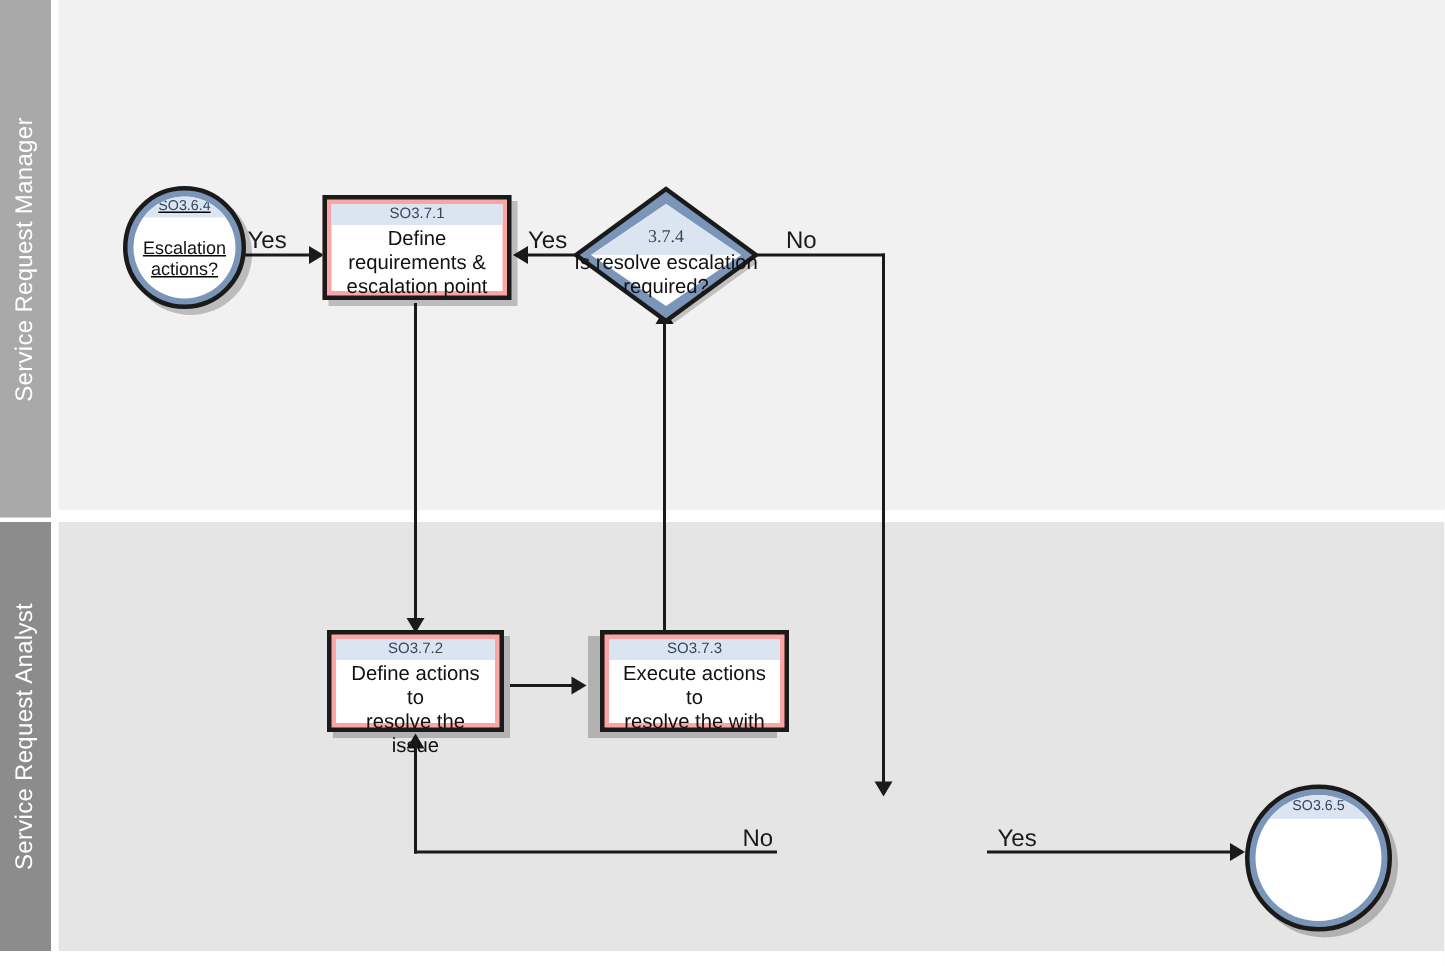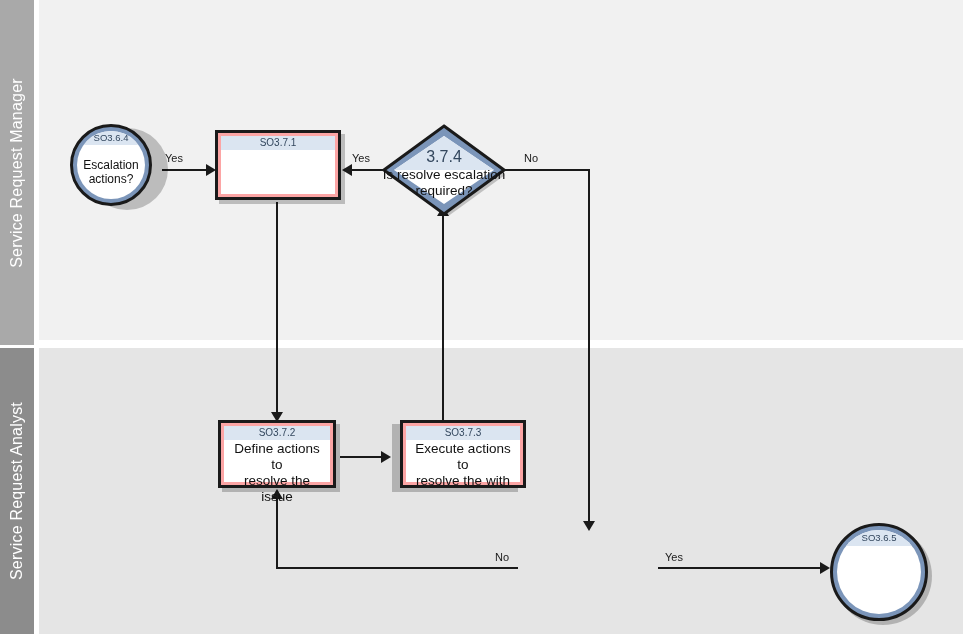--- a/index.html
+++ b/index.html
@@ -34,33 +34,33 @@
   .circ .inner{width:100%;height:100%;border-radius:50%;background:#ffffff;overflow:hidden;
                display:flex;flex-direction:column;align-items:center;}
   .circ .cap{width:100%;background:#dbe5f1;color:#33475e;font-size:9.5px;text-align:center;line-height:14px;}
   .circ .body{flex:1;display:flex;align-items:center;justify-content:center;text-align:center;
               font-size:12px;color:#111;line-height:14px;padding:0 6px;box-sizing:border-box;}
 
   
   .dia{position:absolute;}
   .dia svg{position:absolute;left:0;top:0;}
   .dia .dlabel{position:absolute;left:0;width:100%;text-align:center;pointer-events:none;}
-  .dia .cap{color:#33475e;font-size:16px;line-height:12px;}
+  .dia .cap{color:#33475e;font-size:12px;line-height:12px;font-family:Liberation Serif, serif;}
   .dia .body{color:#111;font-size:13.5px;line-height:16px;}
 
   
   .ln{position:absolute;background:#1a1a1a;}
   .lnh{height:2px;}
   .lnv{width:2px;}
   .arr{position:absolute;width:0;height:0;}
   .arr-r{border-top:6px solid transparent;border-bottom:6px solid transparent;border-left:10px solid #1a1a1a;}
   .arr-l{border-top:6px solid transparent;border-bottom:6px solid transparent;border-right:10px solid #1a1a1a;}
   .arr-d{border-left:6px solid transparent;border-right:6px solid transparent;border-top:10px solid #1a1a1a;}
   .arr-u{border-left:6px solid transparent;border-right:6px solid transparent;border-bottom:10px solid #1a1a1a;}
-  .elab{position:absolute;font-size:11px;color:#1a1a1a;white-space:nowrap;}
+  .elab{position:absolute;font-size:16px;color:#1a1a1a;white-space:nowrap;}
 </style>
 </head>
 <body>
 
 <div id="canvas">
 
   <div class="lane" id="lane-mgr" style="left:0;top:0;width:963px;height:345px;">
     <div class="lane-header" style="top:0;height:345px;">
       <span class="lh-text">Service Request Manager</span>
     </div>
@@ -99,32 +99,35 @@
   <div class="ln lnh" style="left:276px;top:567px;width:242px;"></div>
   <div class="ln lnv" style="left:276px;top:494px;height:75px;"></div>
   <div class="arr arr-u" style="left:271px;top:489px;"></div>
   <div class="elab" style="left:495px;top:551px;">No</div>
 
   <div class="ln lnh" style="left:658px;top:567px;width:170px;"></div>
   <div class="arr arr-r" style="left:820px;top:562px;"></div>
   <div class="elab" style="left:665px;top:551px;">Yes</div>
 
   <div class="shadow" style="left:86px;top:128px;width:82px;height:82px;border-radius:50%;"></div>
-  <div class="circ" style="left:70px;top:124px;width:82px;height:82px;">
+  <div class="circ" style="left:82px;top:124px;width:82px;height:82px;text-decoration:underline;">
     <div class="inner">
       <div class="cap">SO3.6.4</div>
       <div class="body" style="white-space:pre-line;">Escalation
 actions?</div>
     </div>
   </div>
 
   <div class="shadow" style="left:219px;top:134px;width:126px;height:70px;"></div>
   <div class="pbox" style="left:215px;top:130px;width:126px;height:70px;">
     <div class="inner">
       <div class="cap">SO3.7.1</div>
+      <div class="body" style="white-space:pre-line;">Define
+requirements &amp;
+escalation point</div>
     </div>
   </div>
 
   <div class="dia" style="left:382px;top:124px;width:124px;height:92px;">
     <svg width="124" height="92" viewBox="0 0 124 92">
       <polygon points="62,6 120,48 62,90 4,48" fill="rgba(0,0,0,.20)" transform="translate(3,3)"></polygon>
       <polygon points="62,2 122,46 62,90 2,46" fill="#7b95b9" stroke="#1a1a1a" stroke-width="3"></polygon>
       <polygon points="62,12 112,46 62,80 12,46" fill="#ffffff"></polygon>
       <path d="M 62,12 L 112,46 L 12,46 Z" fill="#dbe5f1"></path>
     </svg>

